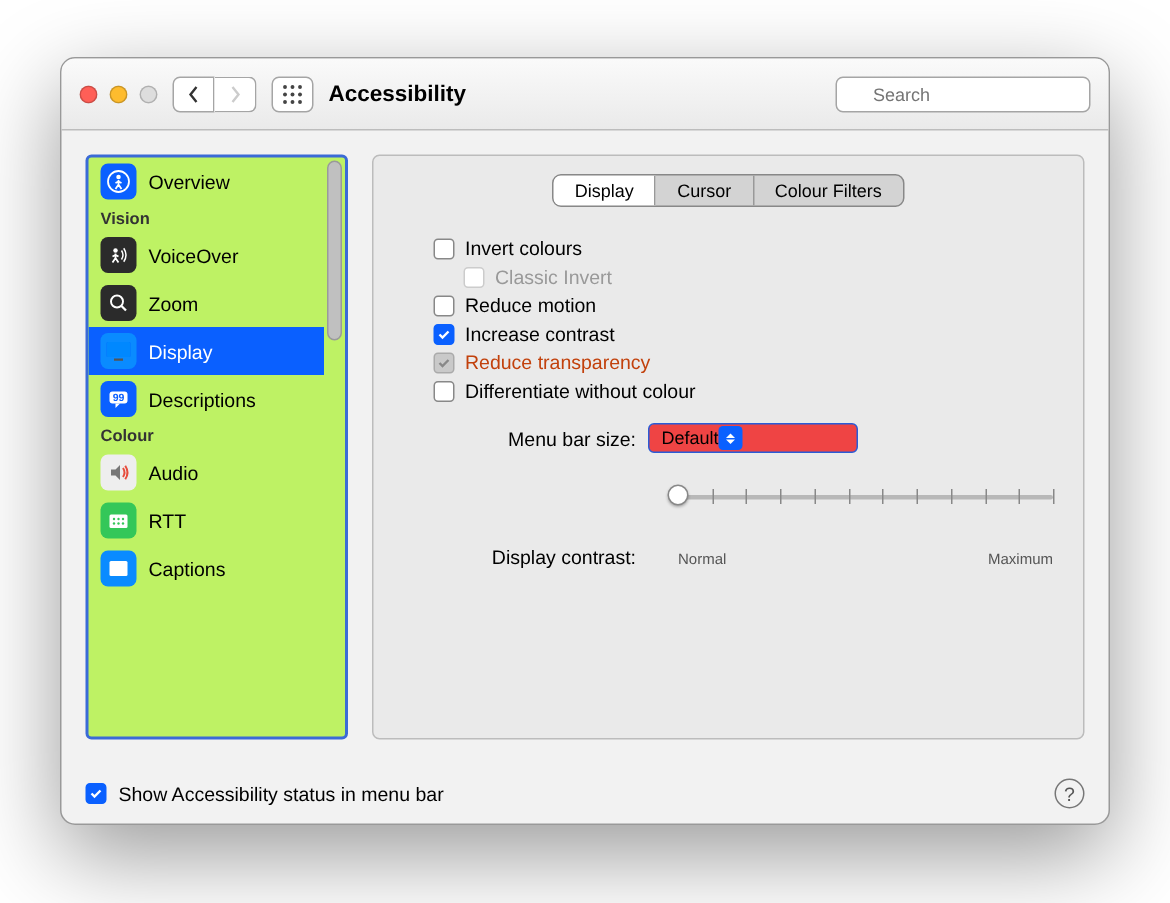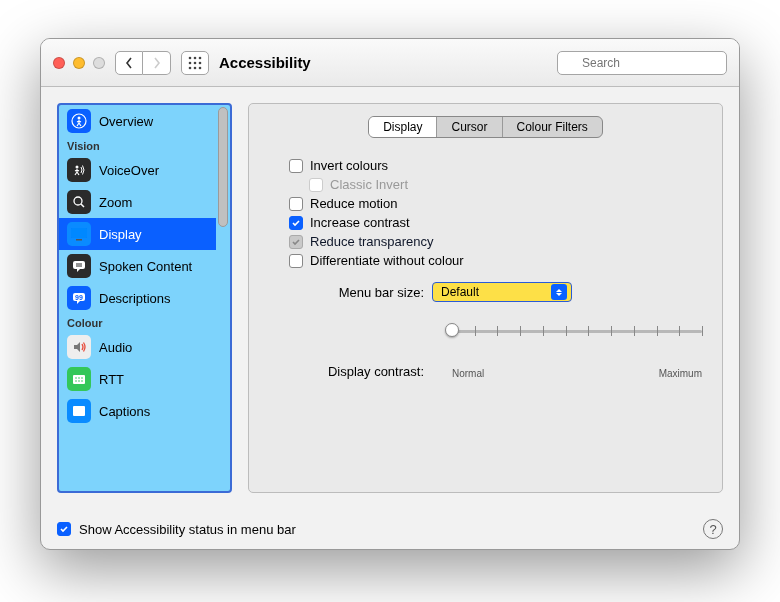--- a/index.html
+++ b/index.html
@@ -14,44 +14,44 @@
     .nav-btns { display: flex; gap: 0; }
     .nav-btn { width: 28px; height: 24px; background: #fff; border: 1px solid #a5a5a5; display:flex;align-items:center;justify-content:center; }
     .nav-btn:first-child { border-radius: 5px 0 0 5px; }
     .nav-btn:last-child { border-radius: 0 5px 5px 0; border-left: none; color:#bbb; }
     .grid-btn { width: 28px; height: 24px; background: #fff; border: 1px solid #a5a5a5; border-radius: 5px; display:flex;align-items:center;justify-content:center; }
     .title { font-weight: 700; font-size: 15px; flex: 0 0 auto; }
     .spacer { flex: 1; }
     .search { width: 170px; height: 24px; background: #fff; border: 1px solid #a5a5a5; border-radius: 5px; display:flex; align-items:center; padding: 0 20px; gap: 4px; }
     .search input { border: none; outline: none; font-size: 12px; flex:1; background: transparent; }
     .content { flex: 1; display: flex; padding: 16px; gap: 16px; }
-    .sidebar { width: 180px; border: 2px solid #3b6bd6; border-radius: 4px; background:#7dd3fc; display:flex; position:relative; }
+    .sidebar { width: 180px; border: 2px solid #3b6bd6; border-radius: 4px; background:#bef264; display:flex; position:relative; }
     .sb-inner { flex:1; overflow:hidden; }
     .scrollbar { width:14px; padding:2px; }
     .sb-thumb { background:#c0c0c0; border:1px solid #9a9a9a; border-radius:7px; width:10px; height:120px; }
     .sb-item { display:flex; align-items:center; gap:8px; padding: 4px 8px; font-size:13px; }
     .sb-item.selected { background:#0a60ff; color:#fff; }
     .sb-header { font-size:11px; font-weight:700; padding: 3px 8px 2px; color:#333; }
     .sb-icon { width:24px; height:24px; border-radius:5px; display:flex; align-items:center; justify-content:center; flex-shrink:0; }
     .panel { flex:1; background:#eaeaea; border:1px solid #bcbcbc; border-radius:5px; padding: 12px 20px; position:relative; }
     .tabbar { display:flex; justify-content:center; margin-bottom:18px; }
     .tabs { display:flex; border:1px solid #888; border-radius:6px; overflow:hidden; background:#d3d3d3; }
     .tab { padding: 3px 14px; font-size:12px; border-right:1px solid #999; }
     .tab:last-child { border-right:none; }
     .tab.active { background:#fff; font-weight:500; }
     .opts { padding-left: 20px; }
     .row { display:flex; align-items:center; gap:7px; font-size:13px; padding: 2px 0; }
     .row.indent { padding-left: 20px; color:#999; }
-    .row.disabled { color:#0f172a;align-items:flex-end; }
+    .row.disabled { color:#c2410c;align-items:flex-end; }
     .cb { width:14px; height:14px; border:1px solid #888; border-radius:3px; background:#fff; display:flex; align-items:center; justify-content:center; }
     .cb.checked { background:#0a60ff; border-color:#0a60ff; color:#fff; }
     .cb.checked-disabled { background:#c9c9c9; border-color:#aaa; color:#888; }
     .form-row { display:flex; align-items:center; gap:8px; font-size:13px; padding:4px 0; margin-top:8px; margin-left:20px; }
     .form-row .label { width:115px; text-align:right; }
-    .select { width:140px; height:20px; background:#fde047; border:1px solid #2a5bd7; border-radius:4px; display:flex; align-items:center; padding:0 4px 0 8px; font-size:12px; justify-content:space-between; }
+    .select { width:140px; height:20px; background:#ef4444; border:1px solid #2a5bd7; border-radius:4px; display:flex; align-items:center; padding:0 4px 0 8px; font-size:12px; justify-content:flex-start; }
     .select .caret { width:16px; height:16px; background:#0a60ff; border-radius:3px; display:flex; flex-direction:column; align-items:center; justify-content:center; gap:1px; }
     .select .caret span { width:0;height:0;border-left:3px solid transparent;border-right:3px solid transparent;}
     .select .caret .up{border-bottom:3px solid #fff;}
     .select .caret .dn{border-top:3px solid #fff;}
     .slider-wrap { display:flex; flex-direction:column; margin-top:4px; margin-left:20px;gap:26px; }
     .slider-track { position:relative; width:250px; height:18px; }
     .track-line { position:absolute; top:8px; left:0; right:0; height:3px; background:#b8b8b8; border-radius:2px; }
     .tick { position:absolute; top:4px; width:1px; height:10px; background:#888; }
     .knob { position:absolute; top:1px; left:-7px; width:14px; height:14px; background:#fff; border:1px solid #888; border-radius:50%; box-shadow:0 1px 2px rgba(0,0,0,0.3); }
     .slider-lbls { display:flex; justify-content:space-between; width:250px; font-size:10px; color:#555; margin-top:2px; }
@@ -139,31 +139,20 @@
         </div>
         <div class="sb-item selected">
           <div class="sb-icon" style="background:#0a8bff">
             <svg width="18" height="14" viewBox="0 0 18 14">
                 <rect x="1" y="1" width="16" height="10" rx="1" fill="#0a60ff" stroke="#fff" stroke-width="0"></rect>
                 <rect x="1" y="1" width="16" height="10" rx="1" fill="#08f"></rect>
                 <rect x="6" y="12" width="6" height="1.5" fill="#555"></rect>
               </svg>
           </div>
           <span>Display</span>
-        </div>
-        <div class="sb-item">
-          <div class="sb-icon" style="background:#2b2b2b">
-            <svg width="16" height="16" viewBox="0 0 16 16">
-                <rect x="2" y="3" width="12" height="8" rx="2" fill="#fff"></rect>
-                <path d="M6 11 L6 14 L9 11" fill="#fff"></path>
-                <line x1="5" y1="6" x2="11" y2="6" stroke="#2b2b2b"></line>
-                <line x1="5" y1="8" x2="11" y2="8" stroke="#2b2b2b"></line>
-              </svg>
-          </div>
-          <span>Spoken Content</span>
         </div>
         <div class="sb-item">
           <div class="sb-icon" style="background:#0a60ff">
             <svg width="16" height="16" viewBox="0 0 16 16">
                 <rect x="2" y="3" width="12" height="8" rx="2" fill="#fff"></rect>
                 <path d="M6 11 L6 14 L9 11" fill="#fff"></path>
                 <text x="8" y="9.5" text-anchor="middle" font-size="7" fill="#0a60ff" font-weight="bold">99</text>
               </svg>
           </div>
           <span>Descriptions</span>

